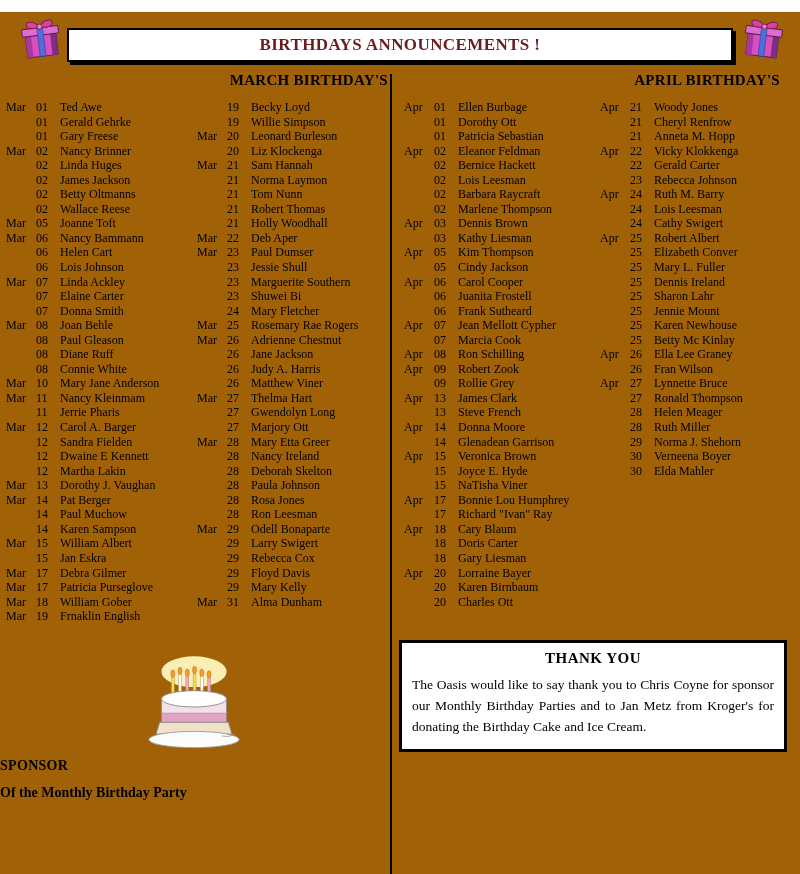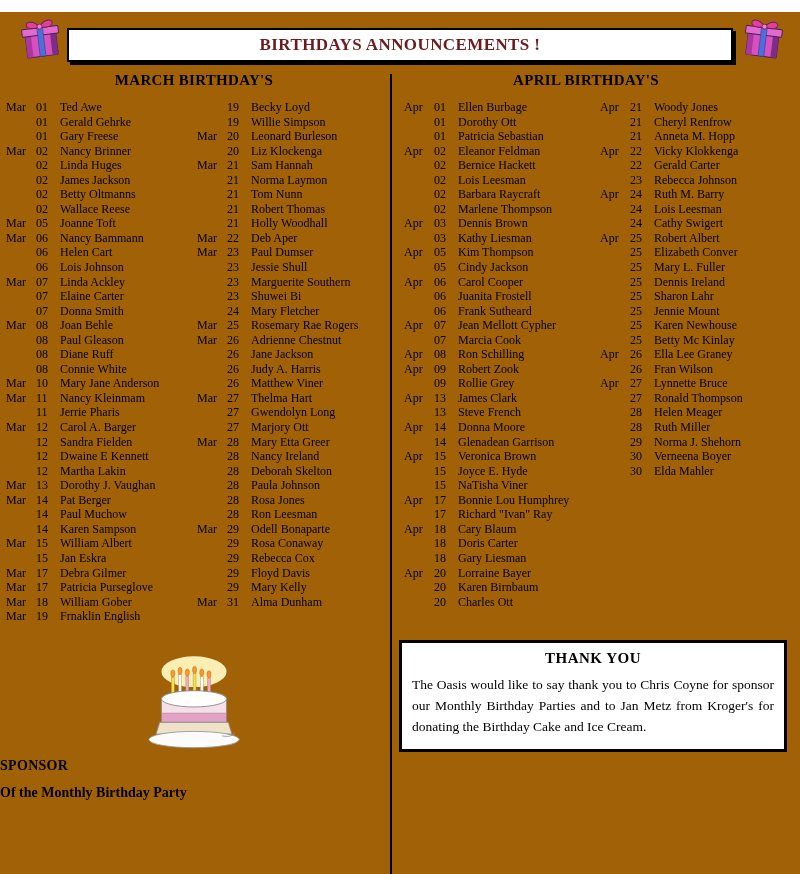--- a/index.html
+++ b/index.html
@@ -18,21 +18,21 @@
     color:var(--title_text,#6b1d1d);
   }
   .gift { position:absolute; top:3px; width:50px; height:48px; }
   .gift.left { left:16px; }
   .gift.right { right:12px; }
 
   
   .divider { position:absolute; left:390px; top:62px; width:2px; height:808px; background:#000; }
 
   
-  .sec-header { position:absolute; top:60px; margin:0; font-size:15px; font-weight:bold; text-align:center; letter-spacing:.3px; }
+  .sec-header { position:absolute; top:60px; margin:0; font-size:15px; font-weight:bold; text-align:right; letter-spacing:.3px; }
   #march-header { left:0; width:388px; }
   #april-header { left:392px; width:388px; }
 
   
   .blist { position:absolute; top:88px; display:flex; }
   #march-list { left:6px;  width:382px; }
   #april-list { left:398px; width:398px; padding-left:6px; box-sizing:border-box; }
   .bcol { flex:1; min-width:0; }
   .brow { display:grid; grid-template-columns:30px 24px 1fr; font-size:12px; line-height:14.55px; white-space:nowrap; }
   .brow span { overflow:hidden; }
@@ -423,21 +423,21 @@
           <span>Ron Leesman</span>
         </div>
         <div class="brow">
           <span>Mar</span>
           <span>29</span>
           <span>Odell Bonaparte</span>
         </div>
         <div class="brow">
           <span></span>
           <span>29</span>
-          <span>Rosa Conaway</span>
+          <span>Larry Swigert</span>
         </div>
         <div class="brow">
           <span></span>
           <span>29</span>
           <span>Rebecca Cox</span>
         </div>
         <div class="brow">
           <span></span>
           <span>29</span>
           <span>Floyd Davis</span>

